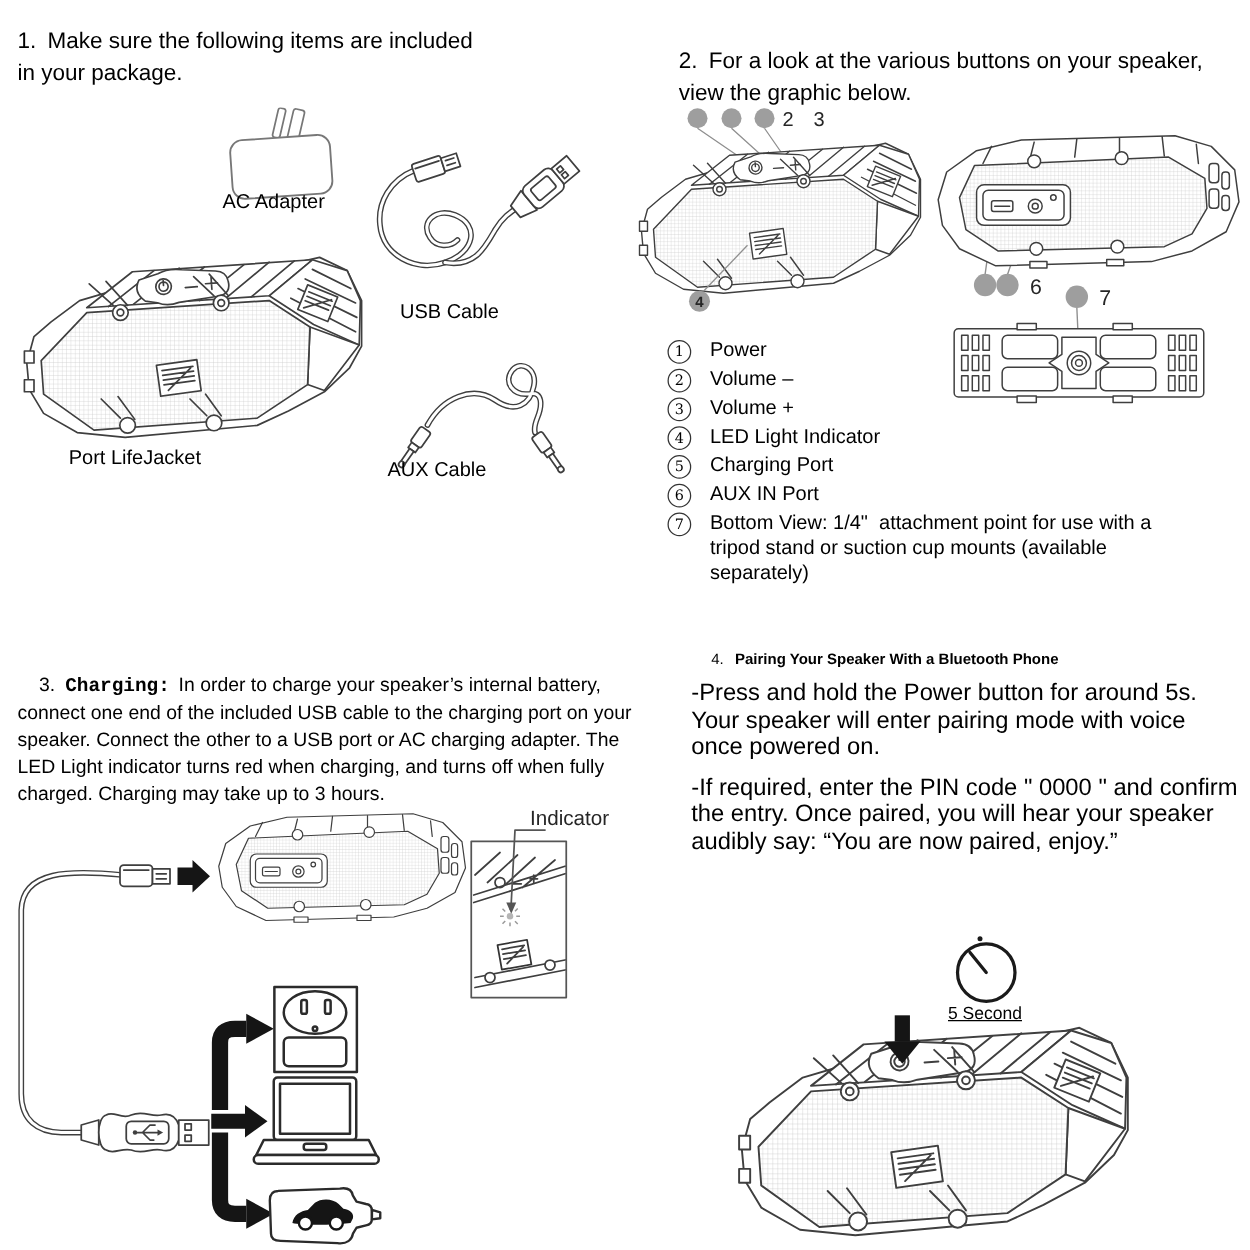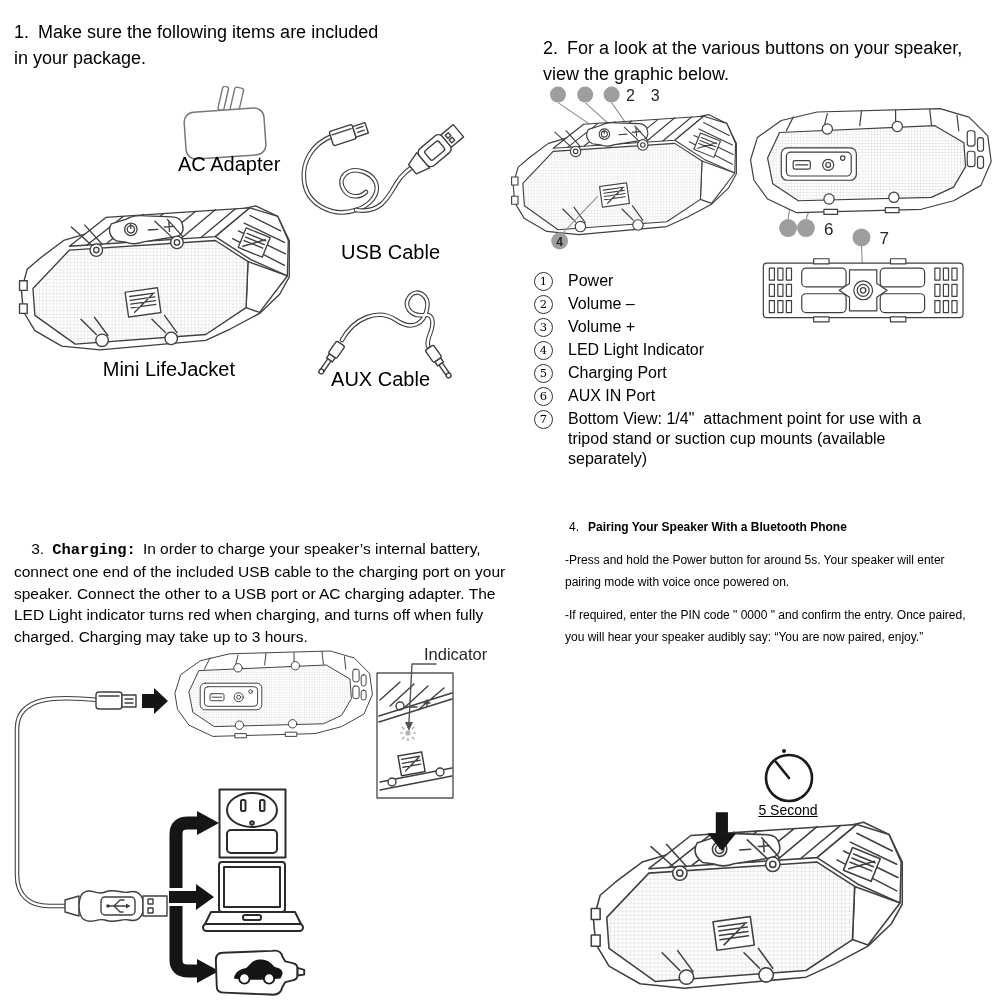--- a/index.html
+++ b/index.html
@@ -1,28 +1,28 @@
 <!DOCTYPE html>
 <html><head>
 <meta charset="utf-8">
 <style>
   html,body{margin:0;padding:0;background:#fff;}
   .page{position:relative;width:1000px;height:1000px;background:#fff;overflow:hidden;
         font-family:"Liberation Sans",sans-serif;color:#000000;}
   .abs{position:absolute;}
   .h{font-size:18px;line-height:1.42;white-space:pre-wrap;}
   .h .num{margin-right:9px;}
-  .caption{font-size:20px;text-align:right;white-space:nowrap;}
+  .caption{font-size:16px;text-align:left;white-space:nowrap;}
   .bodytext{font-size:15.5px;line-height:21.5px;white-space:pre-wrap;}
   .bodytext .num{margin-right:8px;}
   .bodytext strong{font-weight:800;margin-right:7px;font-family:Liberation Mono, monospace;}
   .s4head{font-size:12px;line-height:22px;margin:0 0 6px 16px;white-space:pre-wrap;}
   .s4head .num{font-weight:400;margin-right:9px;}
   .s4head strong{font-weight:800;}
-  .para{font-size:12px;line-height:21.5px;white-space:pre-wrap;margin:12px;}
+  .para{font-size:19px;line-height:21.5px;white-space:pre-wrap;margin:0;}
   .p1{margin-bottom:11px;} .p2{margin-bottom:21px;}
   .list{display:block;}
   .list-row{display:flex;align-items:flex-start;margin-bottom:3px;font-size:16px;line-height:20px;}
   .cnum{flex:0 0 auto;width:17px;height:17px;border:1.3px solid #333;border-radius:50%;
         display:flex;align-items:center;justify-content:center;
         font-family:"DejaVu Serif",serif;font-size:11.5px;margin-right:15px;margin-top:0.5px;}
   .lab{max-width:382px;white-space:pre-wrap;}
   
   .ln{stroke:#3f3f3f;stroke-width:1.4;fill:none;stroke-linejoin:round;stroke-linecap:round;}
   .ln2{stroke:#2b2b2b;stroke-width:2;fill:#fff;stroke-linejoin:round;stroke-linecap:round;}
@@ -178,21 +178,21 @@
       <rect class="ln fw" x="42" y="-8" width="16" height="16"></rect>
       <rect class="ln" x="45" y="-5" width="4" height="4"></rect>
       <rect class="ln" x="45" y="1" width="4" height="4"></rect>
     </g>
   </svg>
   <div class="abs caption" style="left:320px;top:241px;width:120px;">USB Cable</div>
 
   <svg class="abs" style="left:8px;top:196px;" width="288" height="159" viewBox="0 0 300 165">
     <use href="#spk-iso"></use>
   </svg>
-  <div class="abs caption" style="left:55px;top:358px;width:180px;">Mini LifeJacket</div>
+  <div class="abs caption" style="left:55px;top:358px;width:180px;">Port LifeJacket</div>
 
   <svg class="abs" style="left:312px;top:264px;" width="156" height="122" viewBox="0 0 156 122">
     <path class="cab-o" d="M30,76 C42,54 66,44 84,56 C100,67 112,60 115,45 C118,31 105,24 98,32 C90,42 99,53 112,51 C122,49 122,60 118,70 C116,75 115,78 116,82"></path>
     <path class="cab-i" d="M30,76 C42,54 66,44 84,56 C100,67 112,60 115,45 C118,31 105,24 98,32 C90,42 99,53 112,51 C122,49 122,60 118,70 C116,75 115,78 116,82"></path>
     <g transform="translate(30,78) rotate(125)">
       <rect class="ln fw" x="2" y="-5" width="15" height="10" rx="2"></rect>
       <rect class="ln fw" x="17" y="-3.5" width="5" height="7"></rect>
       <rect class="ln fw" x="22" y="-2" width="12" height="4"></rect>
       <circle class="ln fw" cx="36" cy="0" r="2.4"></circle>
     </g>

